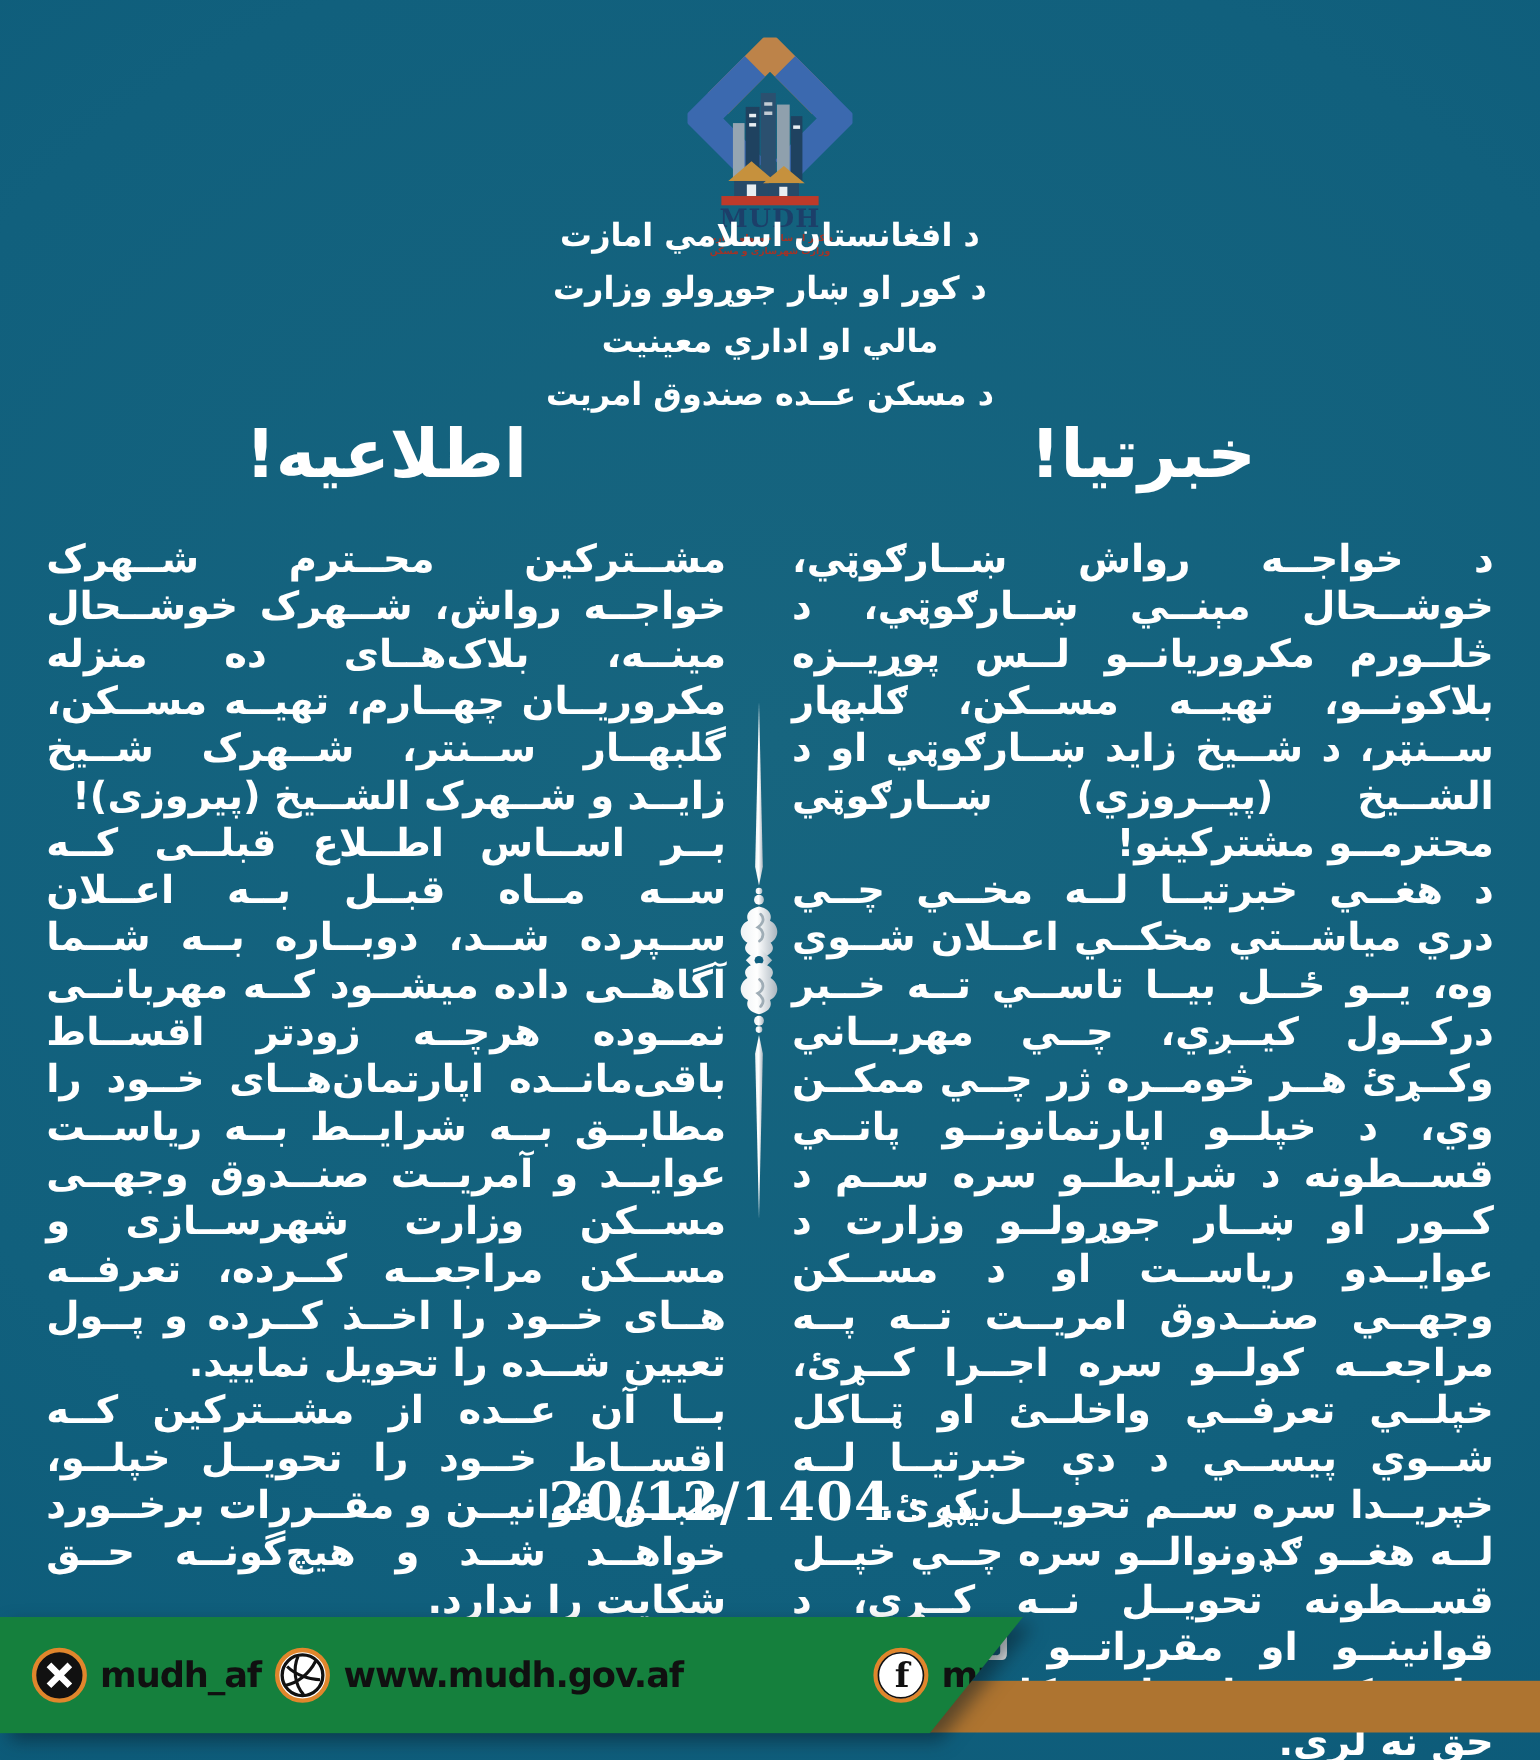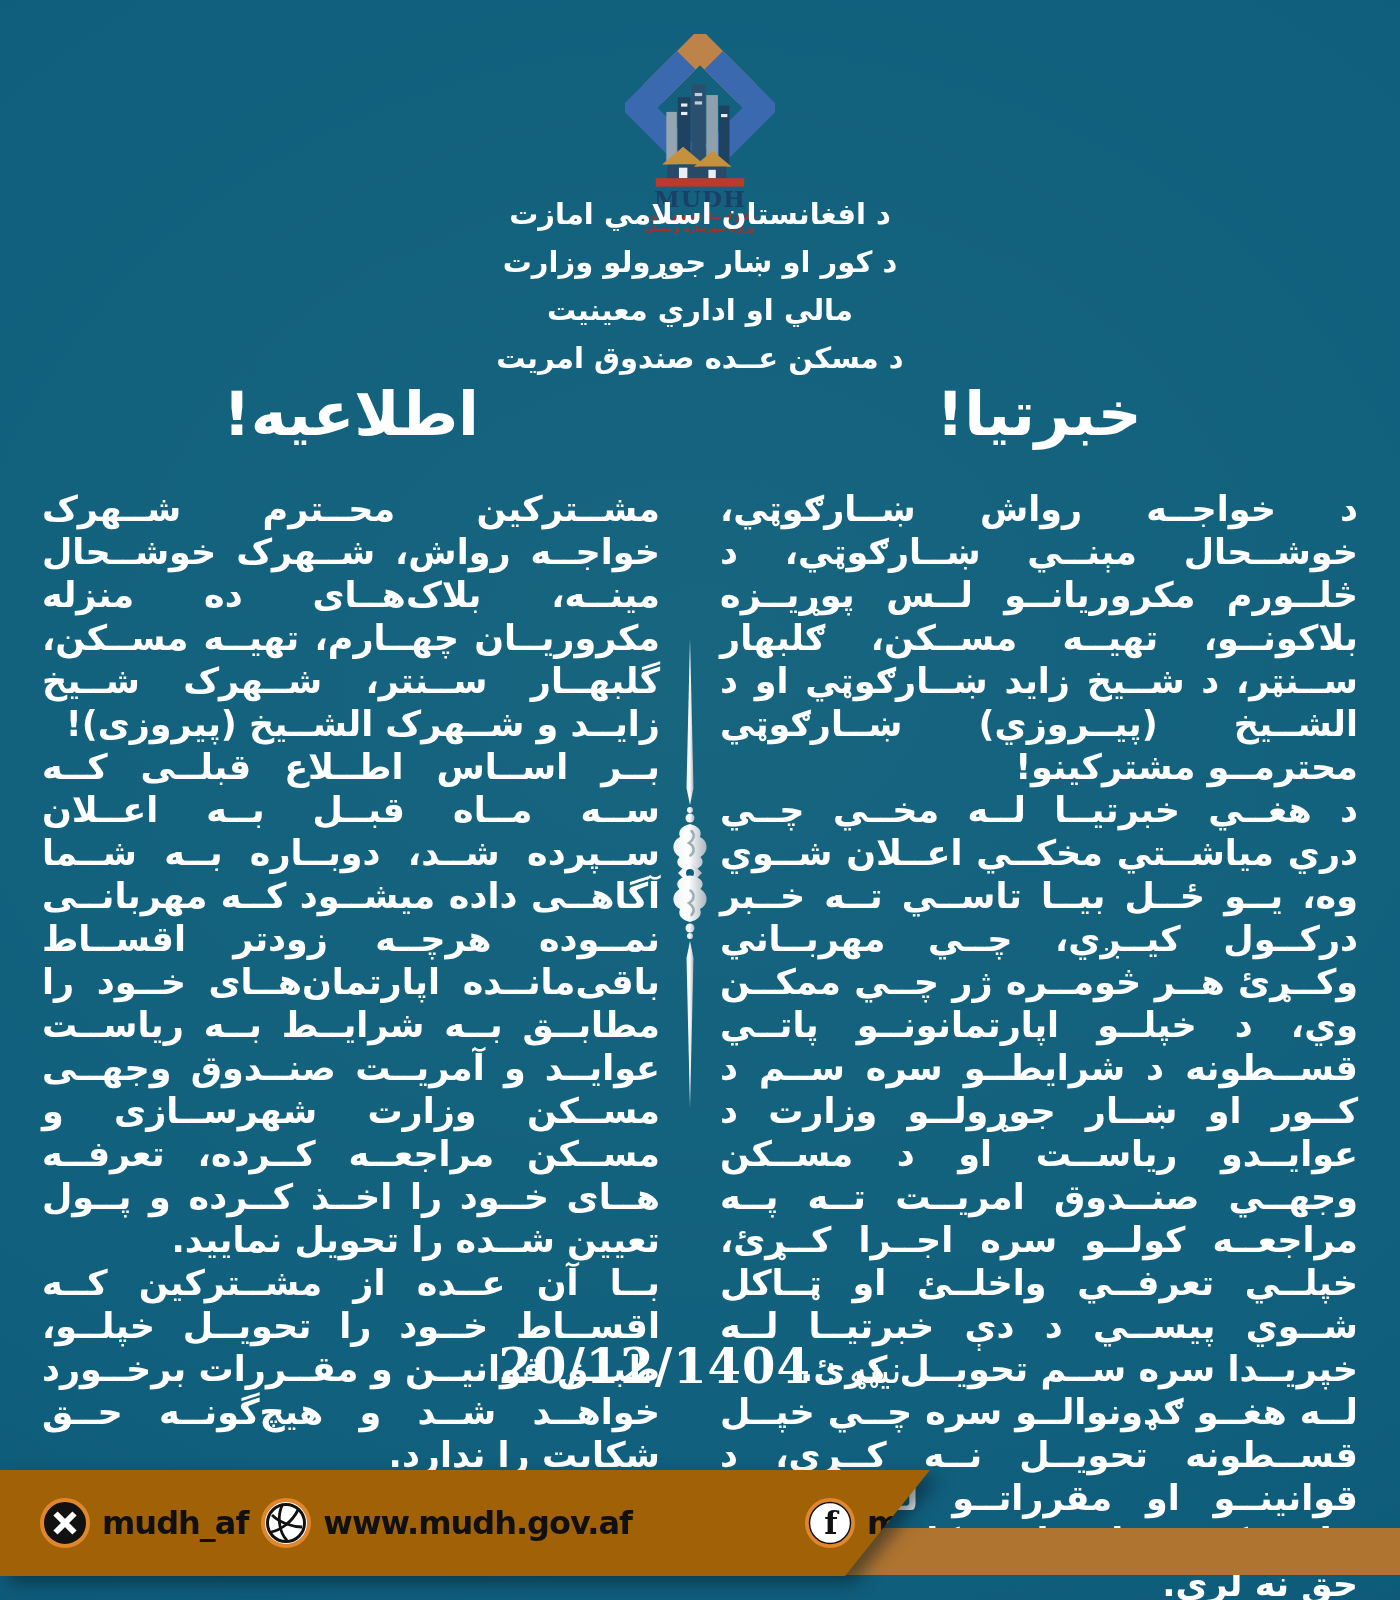--- a/index.html
+++ b/index.html
@@ -44,24 +44,24 @@
   .band-dark {
     position: absolute; left: 690px; width: 710px; top: 1528px; height: 47px;
     background: #ae7430;
   }
   .band-wrap {
     position: absolute; left: 0; top: 1470px; width: 930px; height: 106px;
     filter: drop-shadow(9px 7px 8px rgba(8, 24, 34, 0.5));
   }
   .band-light {
     width: 100%; height: 100%;
-    background: #a16207;
+    background: #15803d;
     clip-path: polygon(0 0, 100% 0, calc(100% - 85px) 100%, 0 100%);
     display: flex; align-items: center;
-    padding-left: 39px; gap: 12px;
+    padding-left: 28px; gap: 12px;
     direction: ltr;
   }
   .footer-item { display: flex; align-items: center; gap: 11px; }
   .footer-label {
     color: #101010; font-size: 32px; font-weight: bold; letter-spacing: -1px;
     font-family: "DejaVu Sans", sans-serif;
     white-space: nowrap;
   }
   .footer-item .icon-svg { display: block; }
 </style>

